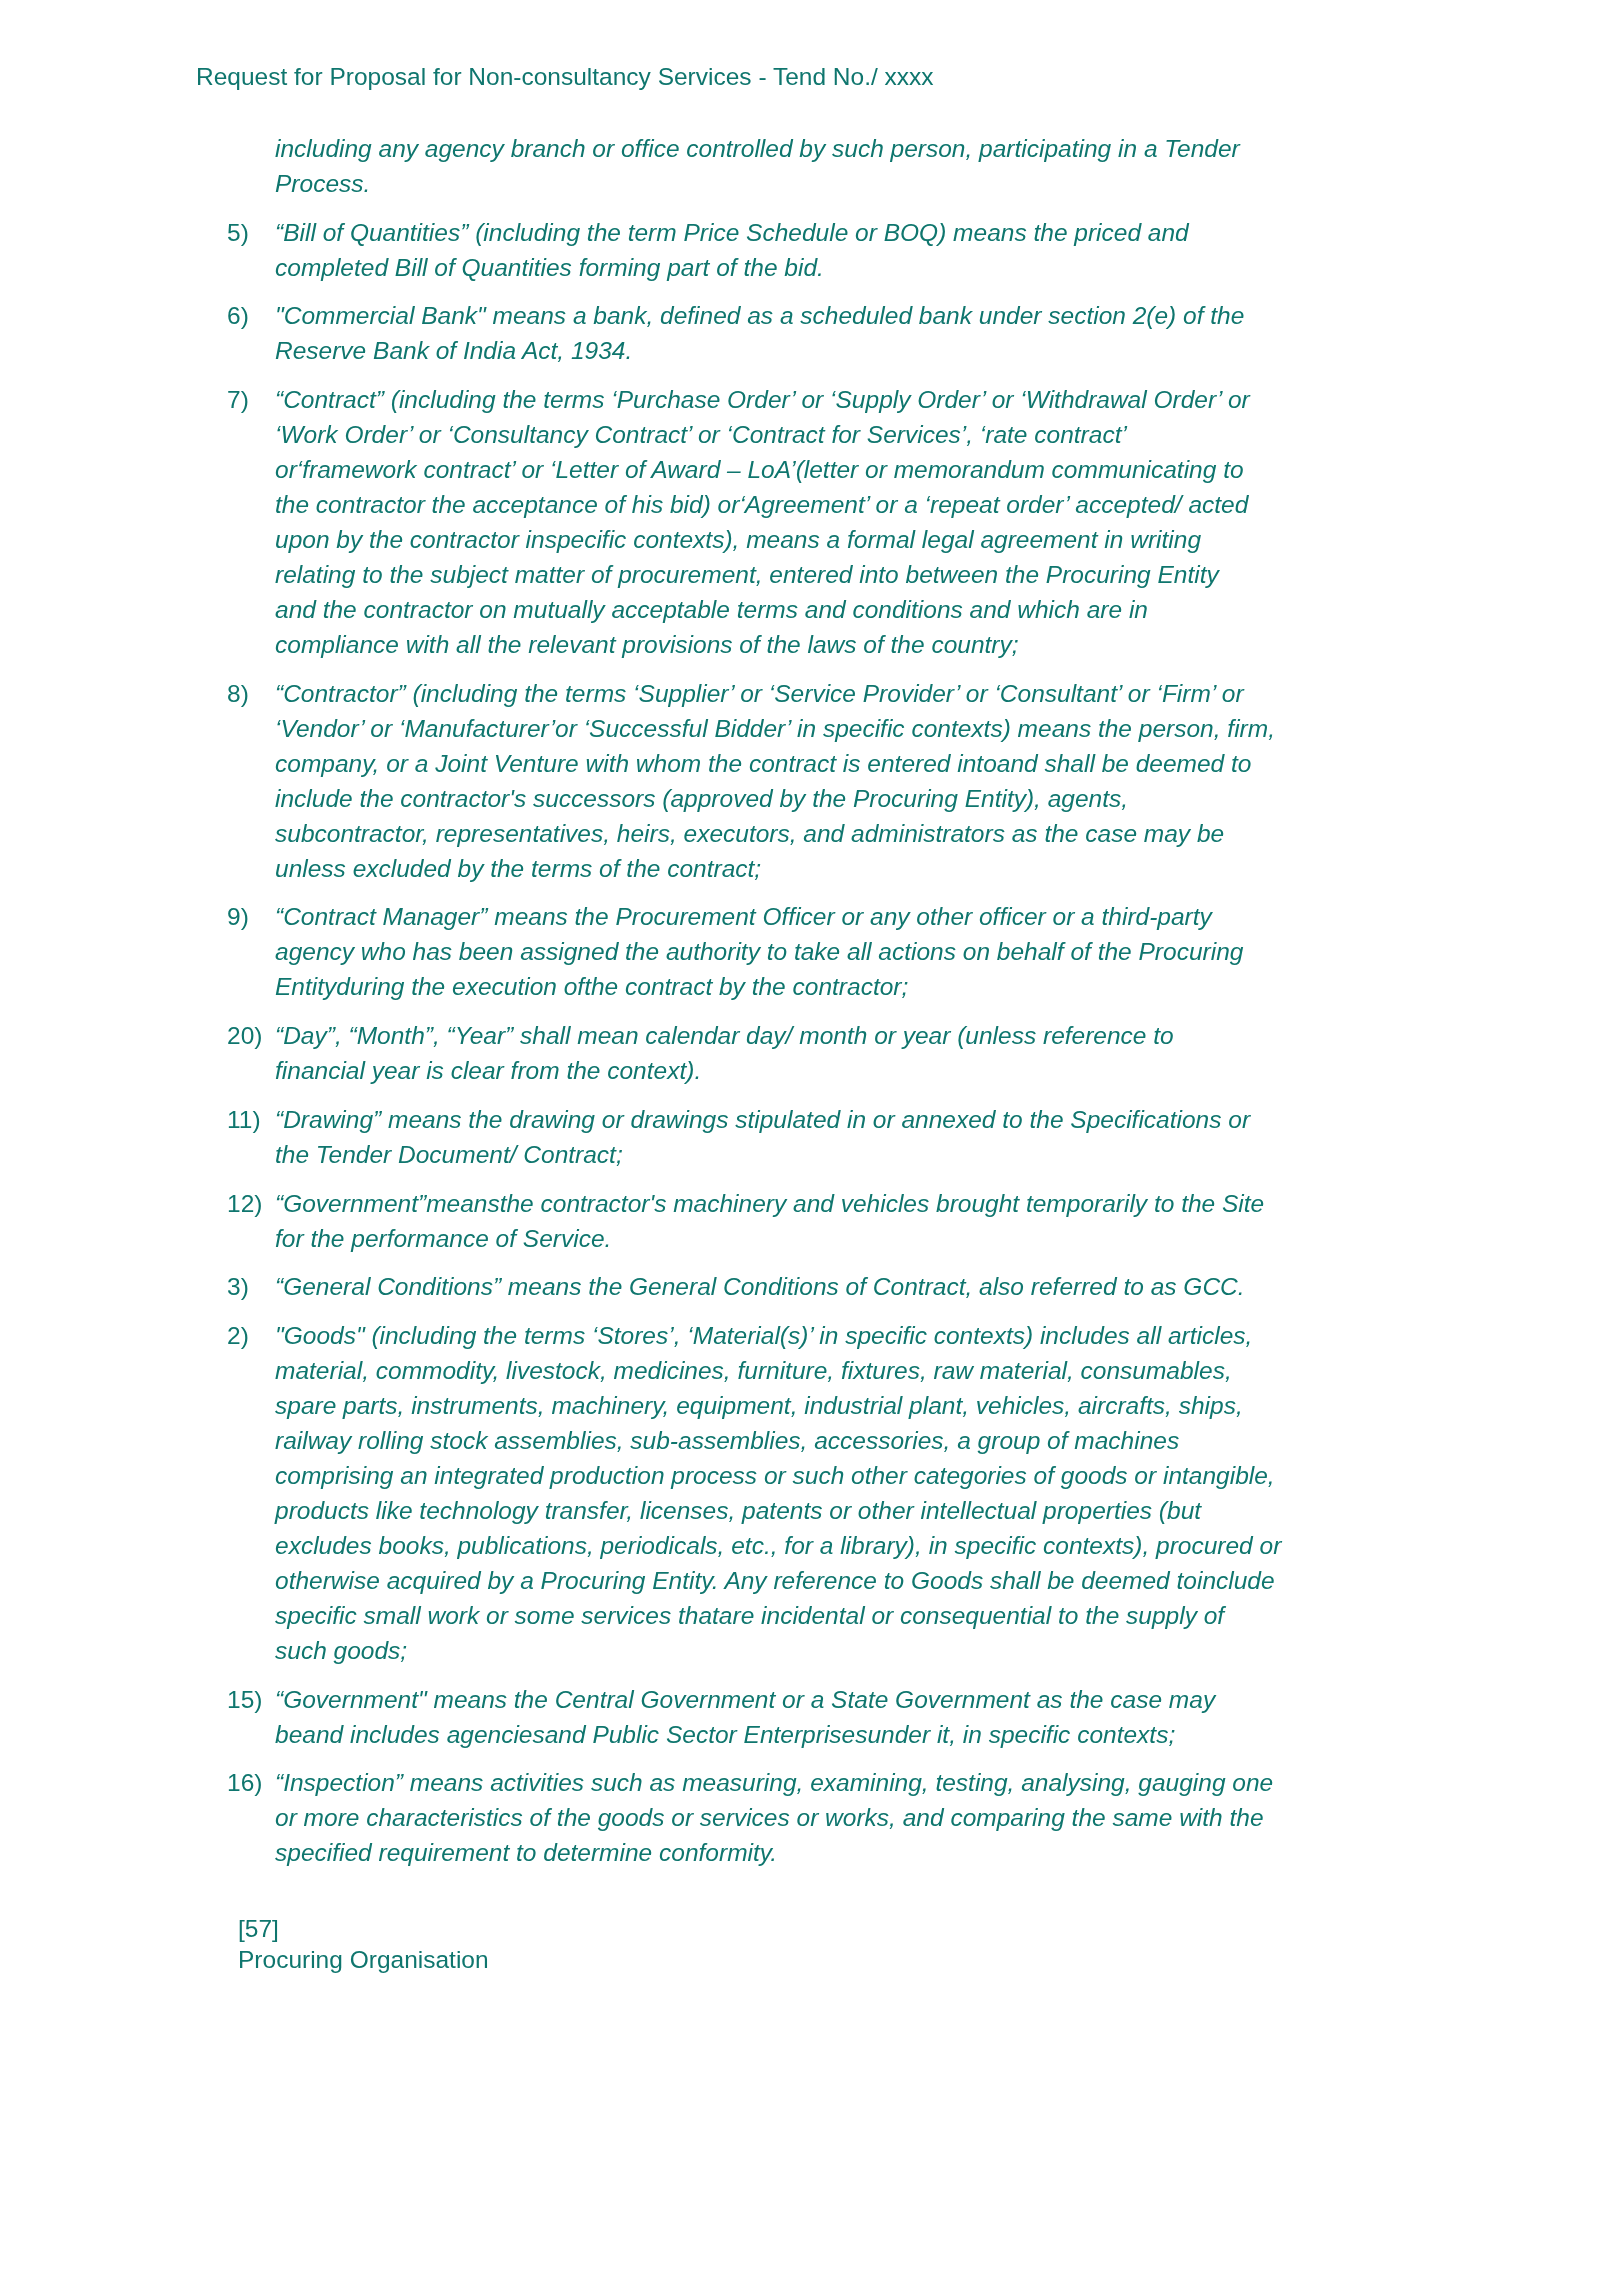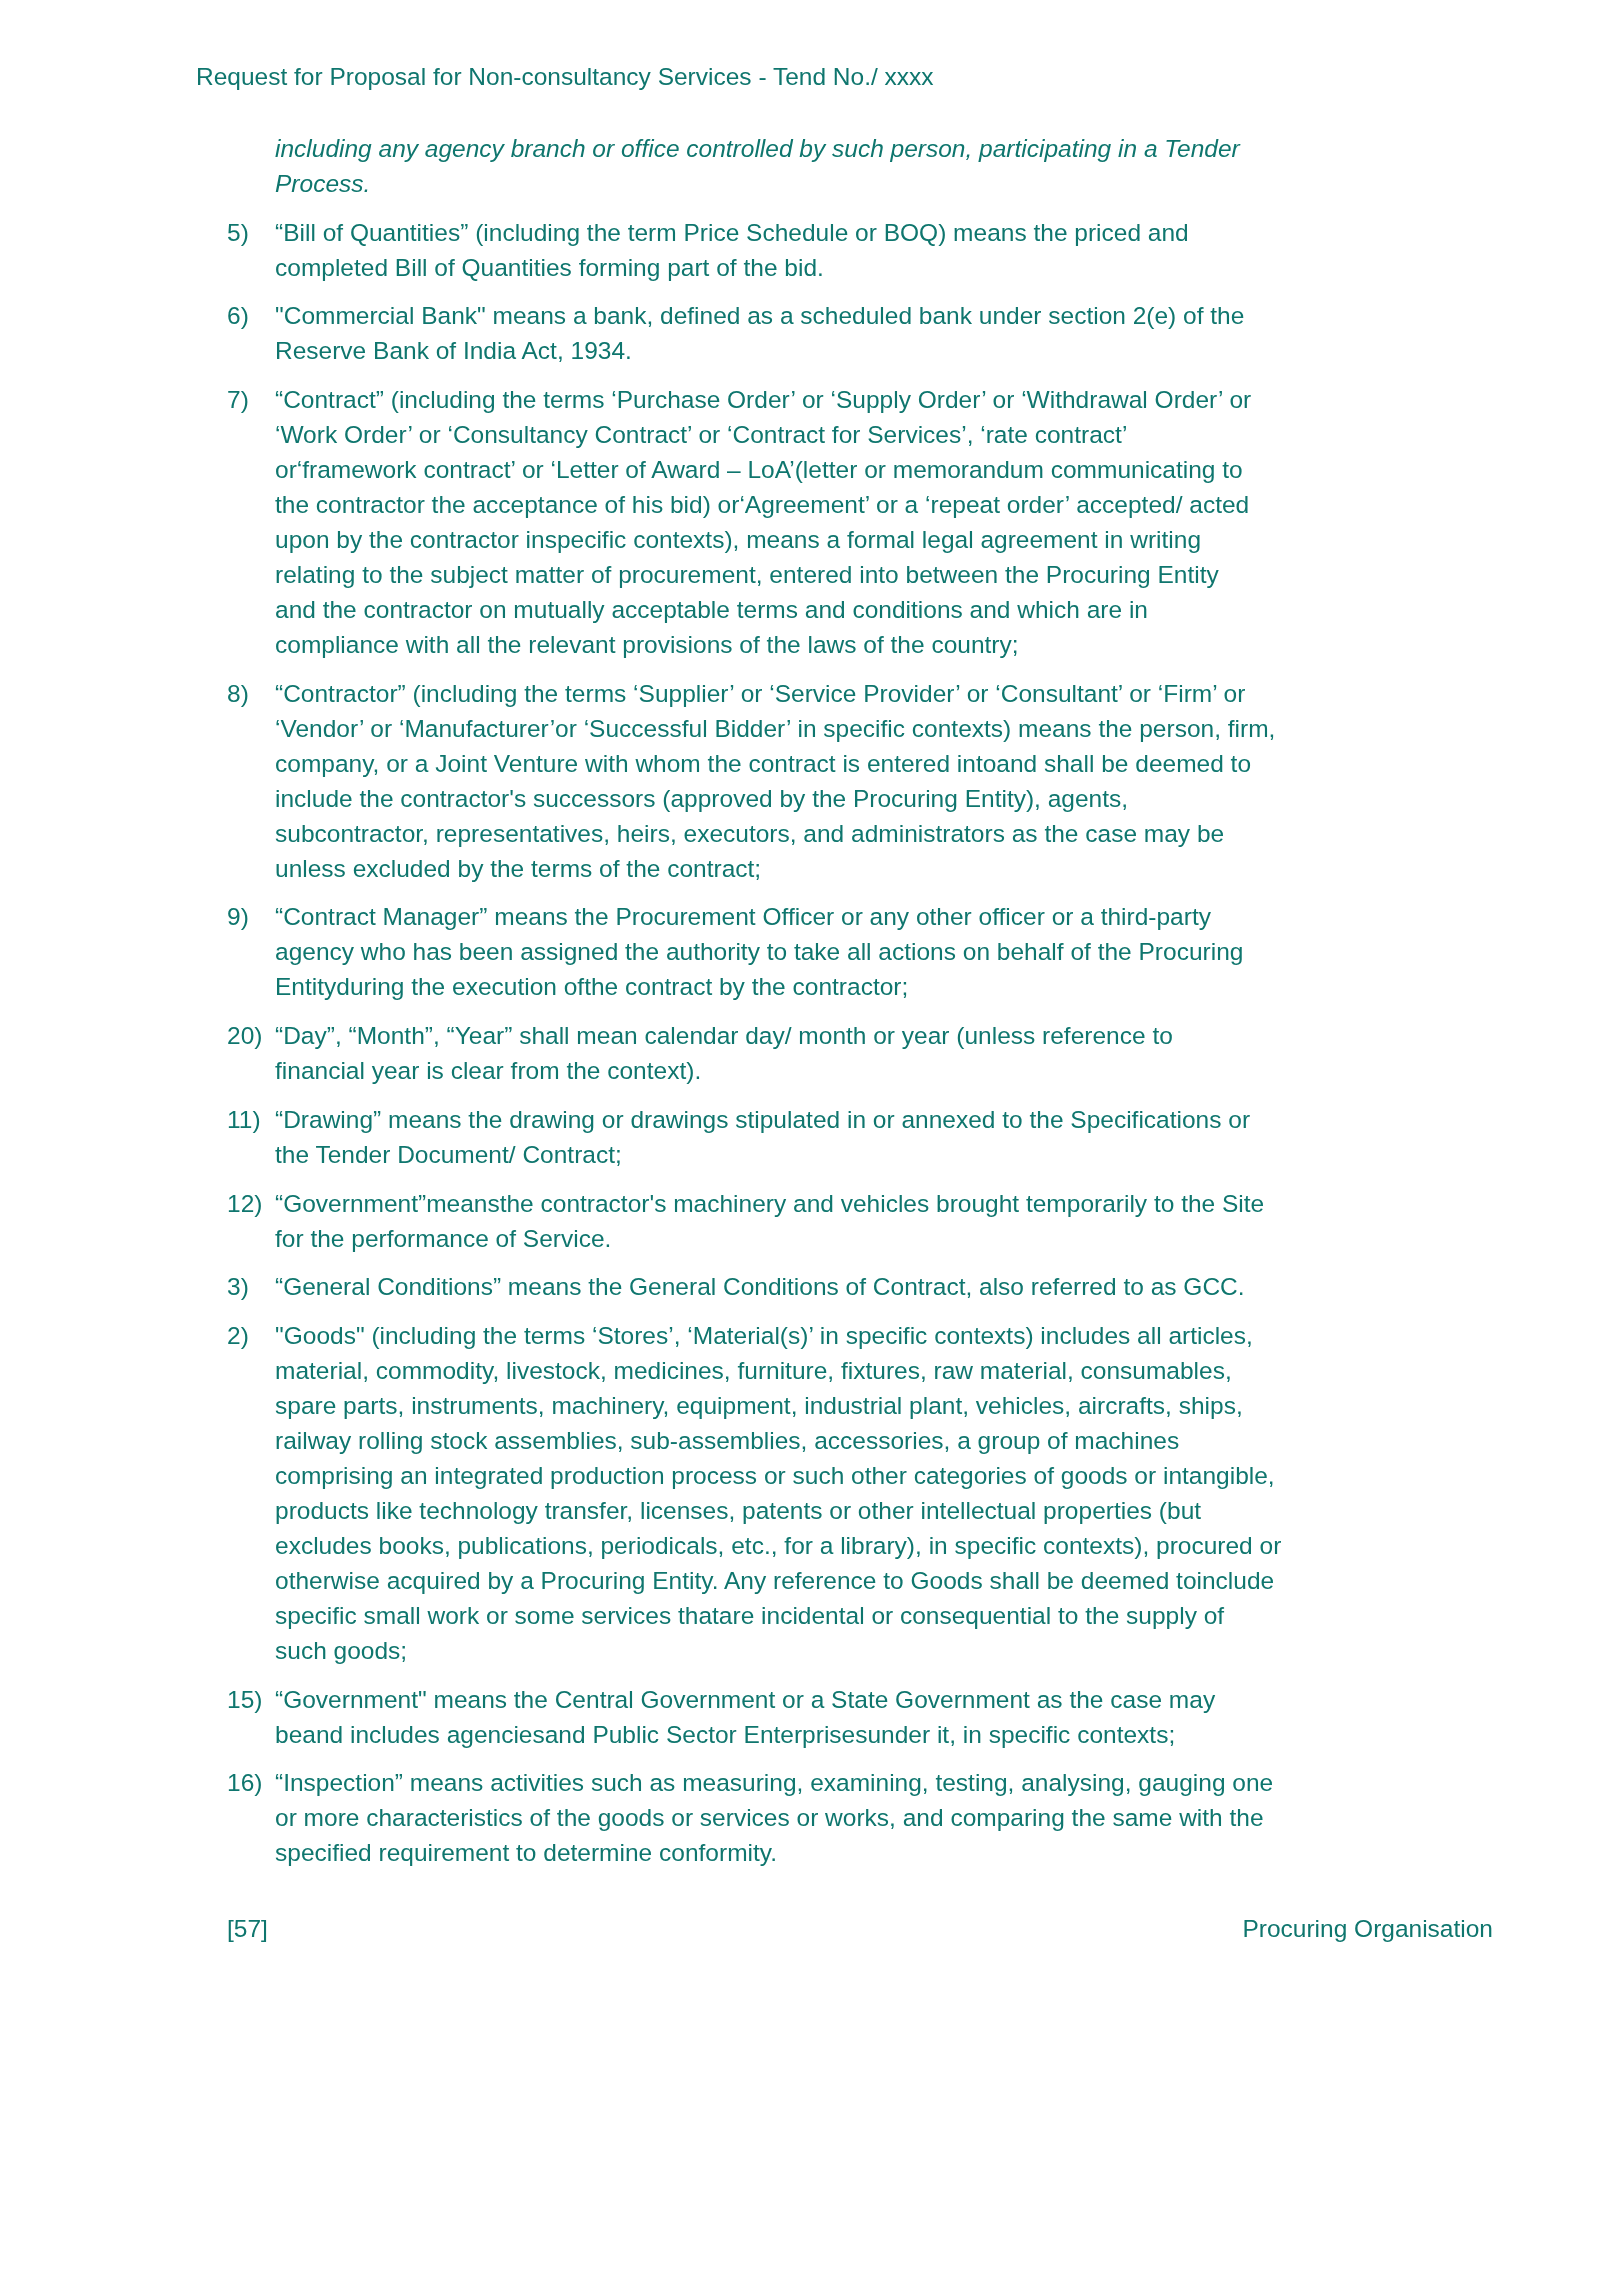--- a/index.html
+++ b/index.html
@@ -43,30 +43,32 @@
     display: flex;
     margin: 0 0 13.7px 0;
   }
   .def-num {
     flex: 0 0 48px;
     width: 48px;
   }
   .def-txt {
     flex: 1;
     white-space: pre-line;
+    font-style: italic;
   }
   .footer {
     position: absolute;
     top: 1913px;
-    left: 194px;
+    left: 205px;
     width: 1266px;
     display: flex;
     justify-content: space-between;
     font-size: 24.5px;
     line-height: 31px;
+    flex-direction: column;
   }
 </style>
 </head>
 <body>
 
 <div class="page">
 
   <div class="header">Request for Proposal for Non-consultancy Services - Tend No./ xxxx</div>
 
   <div class="content">

